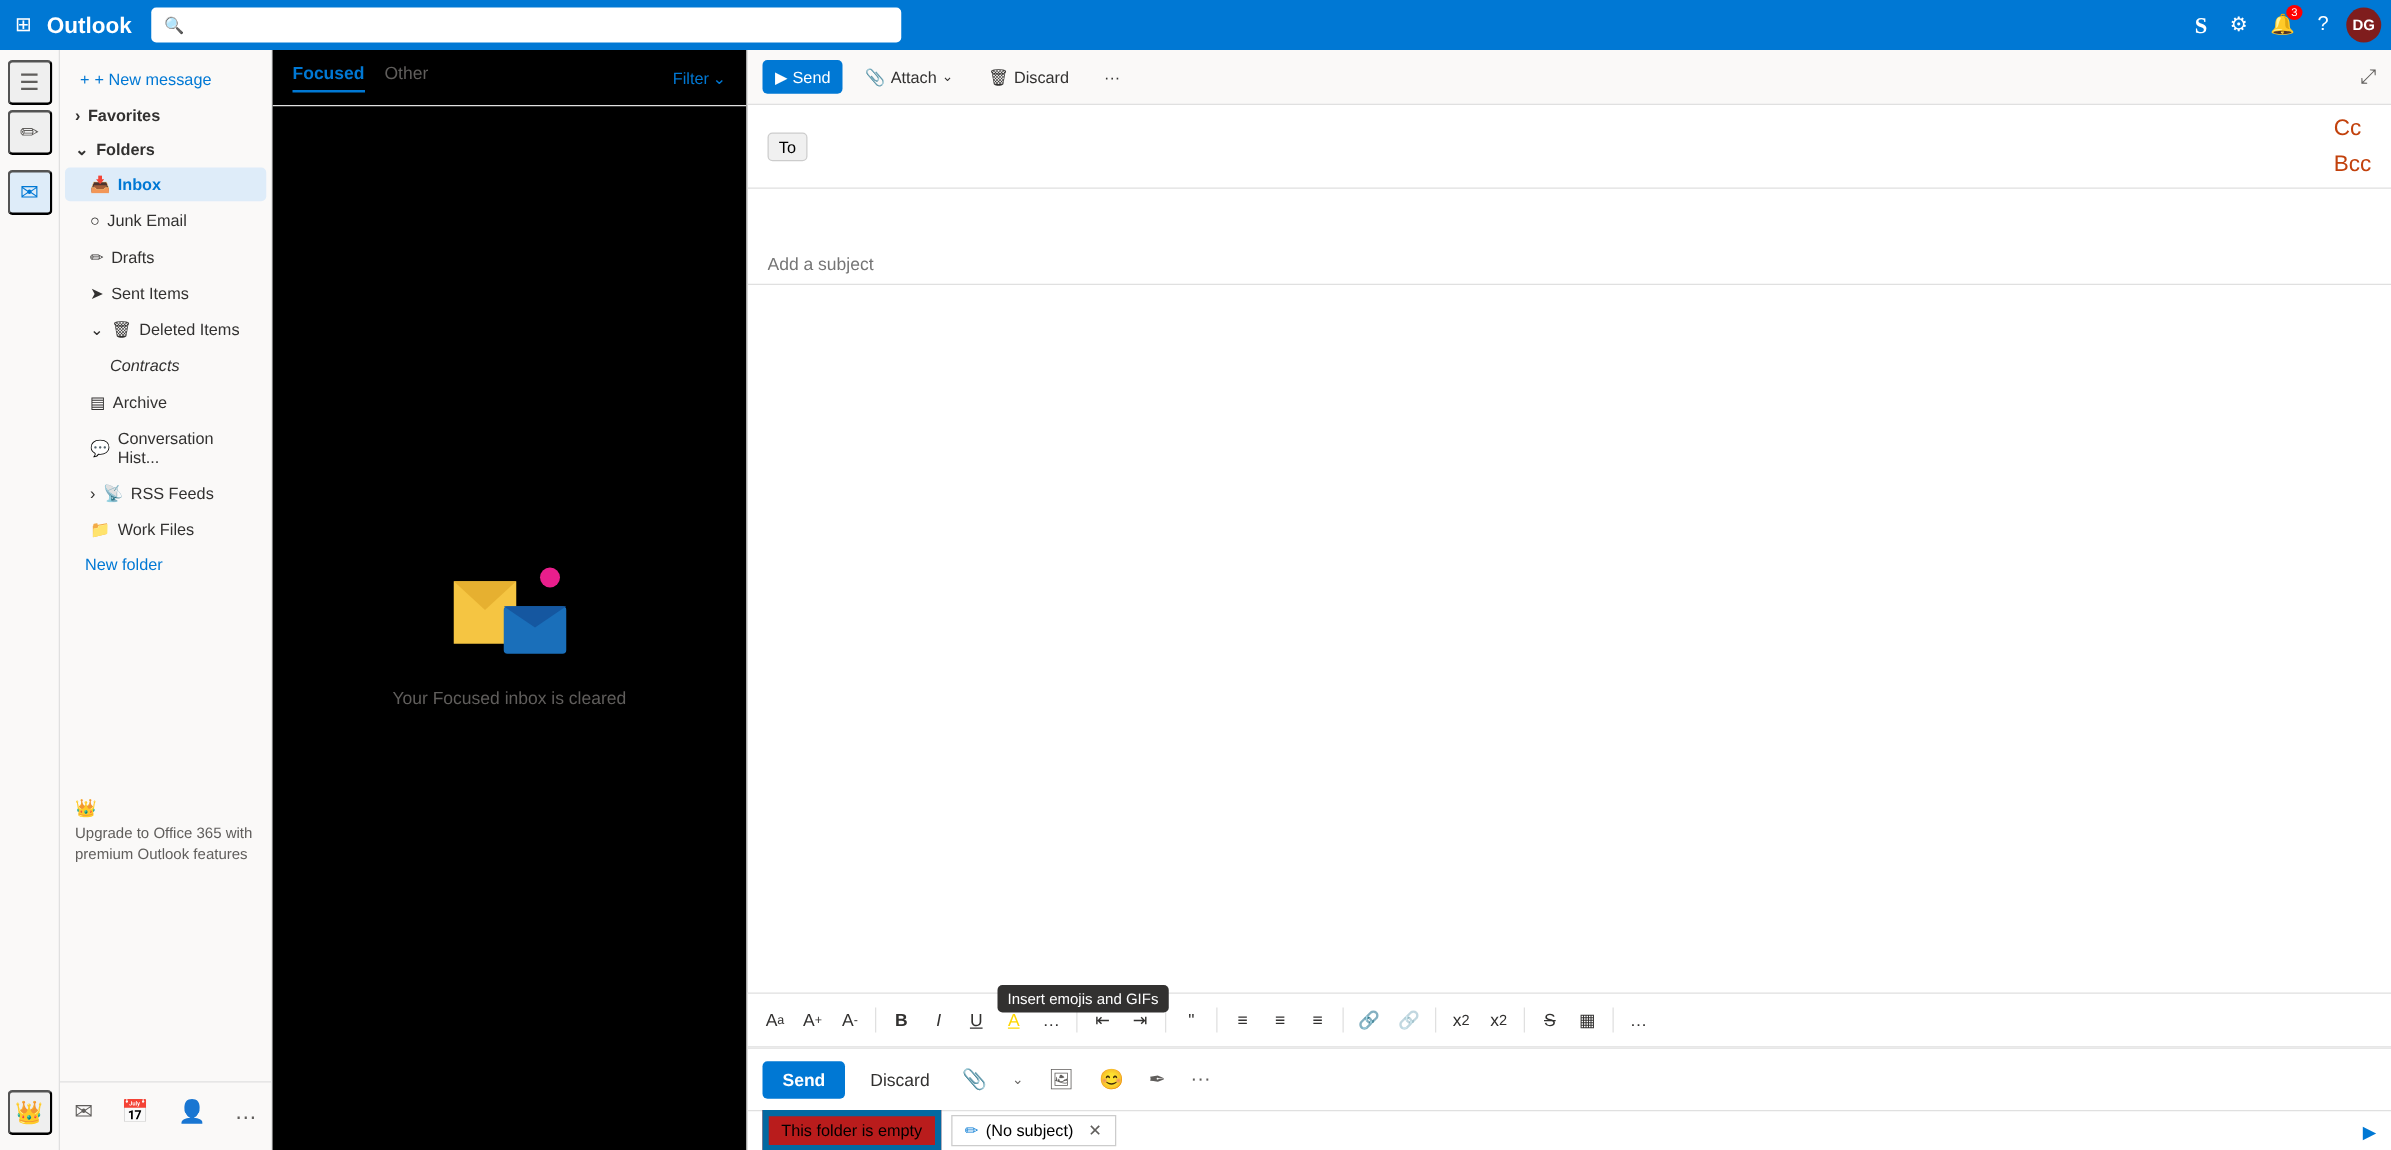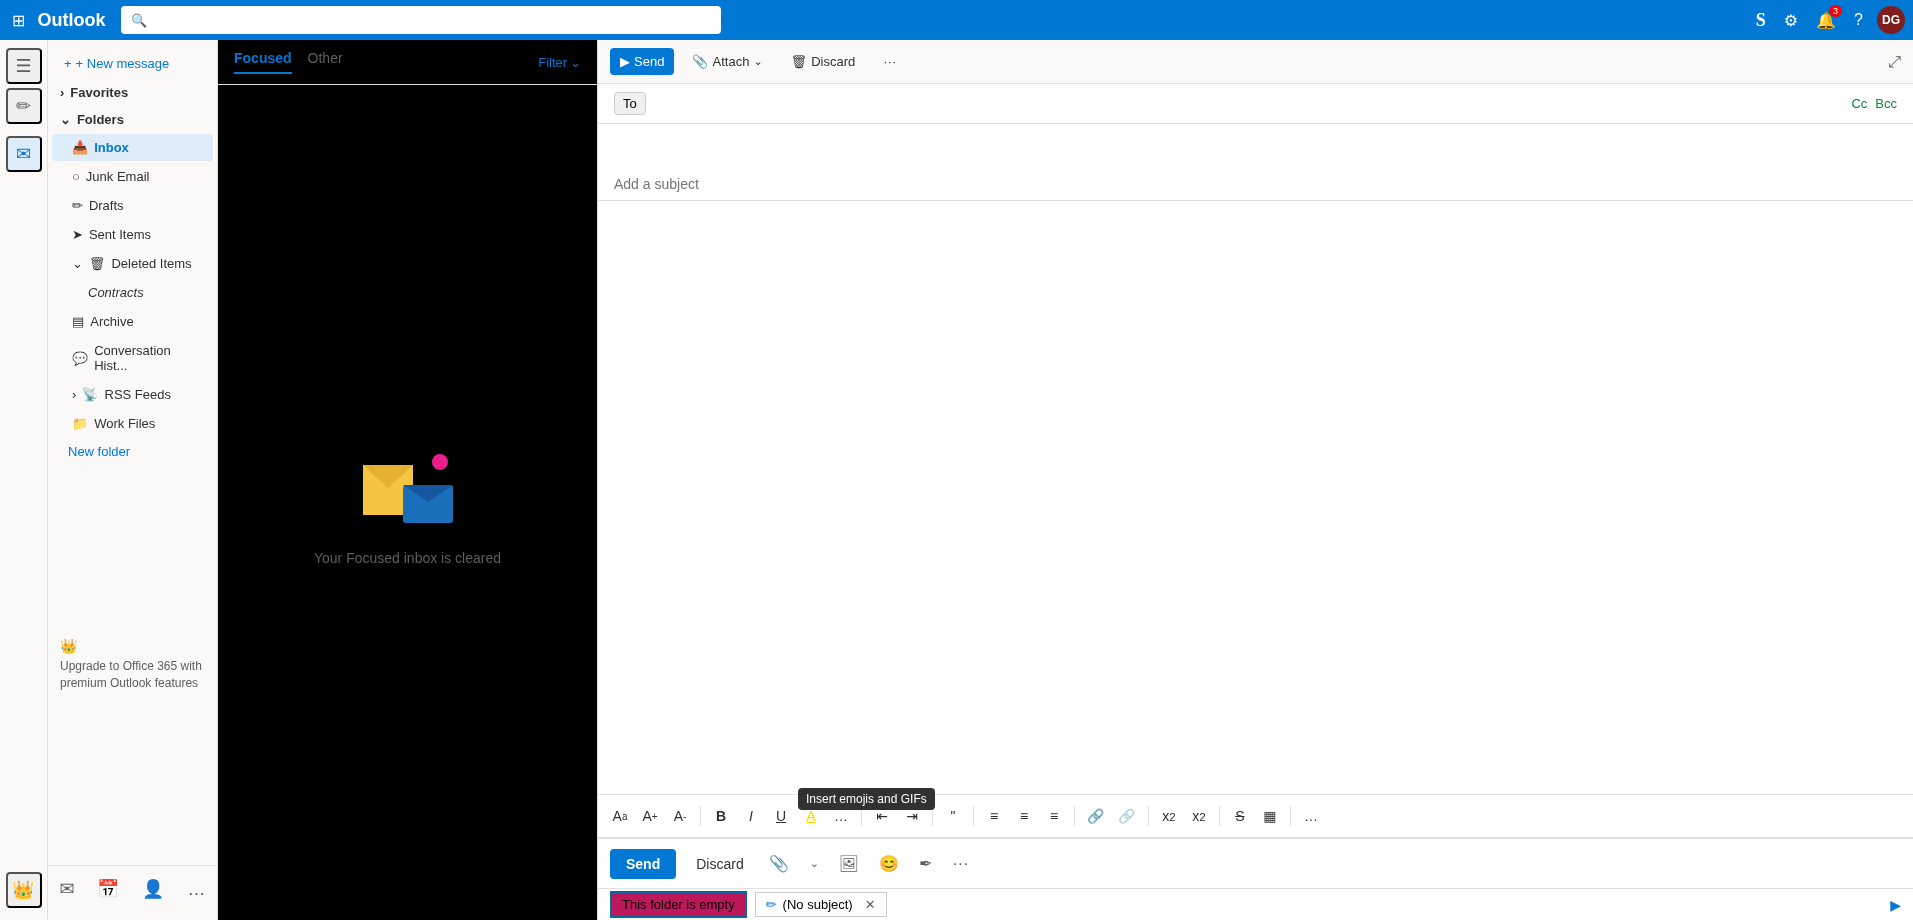--- a/index.html
+++ b/index.html
@@ -45,21 +45,21 @@
     .msg-empty-text { color: #605e5c; font-size: 14px; text-align: center; }
 
     
     .compose-area { flex: 1; background: white; display: flex; flex-direction: column; overflow: hidden; }
     .compose-toolbar { height: 44px; background: #faf9f8; border-bottom: 1px solid #e0e0e0; display: flex; align-items: center; padding: 0 12px; gap: 8px; }
     .compose-action-btn { display: flex; align-items: center; gap: 4px; padding: 6px 10px; border: none; background: none; cursor: pointer; font-size: 13px; color: #323130; border-radius: 4px; }
     .compose-action-btn.primary { background: #0078d4; color: white; border-radius: 4px; }
     .compose-expand-btn { margin-left: auto; color: #605e5c; background: none; border: none; cursor: pointer; font-size: 16px; }
     .compose-to-row { display: flex; align-items: center; padding: 8px 16px; border-bottom: 1px solid #e0e0e0; gap: 20px; }
     .to-label-btn { background: #f0f0f0; border: 1px solid #ccc; border-radius: 4px; padding: 3px 8px; font-size: 13px; cursor: pointer; }
-    .cc-bcc-btns { margin-left: auto; display: flex; gap: 8px; color: #15803d; font-size: 13px; cursor: pointer; }
+    .cc-bcc-btns { margin-left: auto; display: flex; gap: 8px; color: #c2410c; font-size: 18px; cursor: pointer; flex-direction: column; }
     .to-input { border: none; outline: none; flex: 1; font-size: 14px; }
     .subject-row { padding: 8px 16px; border-bottom: 1px solid #e0e0e0; }
     .subject-input { border: none; outline: none; width: 100%; font-size: 14px; color: #a0a0a0; margin-top: 44px; }
     .body-area { flex: 1; padding: 12px 16px; overflow-y: auto; }
 
     
     .format-toolbar { height: 44px; background: white; border-top: 1px solid #e0e0e0; border-bottom: 1px solid #e0e0e0; display: flex; align-items: center; padding: 0 8px; gap: 2px; flex-wrap: nowrap; overflow: hidden; }
     .fmt-btn { padding: 4px 6px; border: none; background: none; cursor: pointer; font-size: 14px; color: #323130; border-radius: 3px; display: flex; align-items: center; justify-content: center; min-width: 28px; height: 28px; }
     .fmt-btn.bold { font-weight: bold; }
     .fmt-btn.italic { font-style: italic; }
@@ -67,21 +67,21 @@
     .emoji-tooltip { background: #323130; color: white; font-size: 12px; padding: 4px 8px; border-radius: 4px; position: absolute; white-space: nowrap; z-index: 100; }
 
     
     .send-bar { height: 50px; background: white; border-top: 1px solid #e0e0e0; display: flex; align-items: center; padding: 0 12px; gap: 8px; }
     .send-btn-main { background: #0078d4; color: white; border: none; padding: 7px 16px; border-radius: 4px; font-size: 14px; cursor: pointer; font-weight: 600; }
     .discard-btn-main { background: none; border: none; padding: 7px 12px; border-radius: 4px; font-size: 14px; cursor: pointer; color: #323130; }
     .send-bar-icon { color: #605e5c; font-size: 16px; cursor: pointer; padding: 4px 6px; border-radius: 3px; }
 
     
     .status-bar { height: 32px; background: white; border-top: 1px solid #e0e0e0; display: flex; align-items: center; padding: 0 12px; gap: 8px; flex-shrink: 0; }
-    .status-tab { display: flex; align-items: center; gap: 6px; background: #be185d; border: 2px solid #0369a1; padding: 4px 10px; font-size: 13px; cursor: pointer; max-width: 220px; }
+    .status-tab { display: flex; align-items: center; gap: 6px; background: #b91c1c; border: 5px solid #0369a1; padding: 4px 10px; font-size: 13px; cursor: pointer; max-width: 220px; }
     .status-tab-close { cursor: pointer; color: #605e5c; margin-left: 6px; }
     .status-bar-right { margin-left: auto; color: #0078d4; font-size: 14px; cursor: pointer; }
 
     
     .bottom-nav { margin-top: auto; border-top: 1px solid #e0e0e0; display: flex; align-items: center; padding: 8px 0; justify-content: space-around; }
     .bottom-nav-btn { background: none; border: none; cursor: pointer; color: #605e5c; font-size: 18px; padding: 4px 8px; }
   </style>
 </head>
 <body>
 

